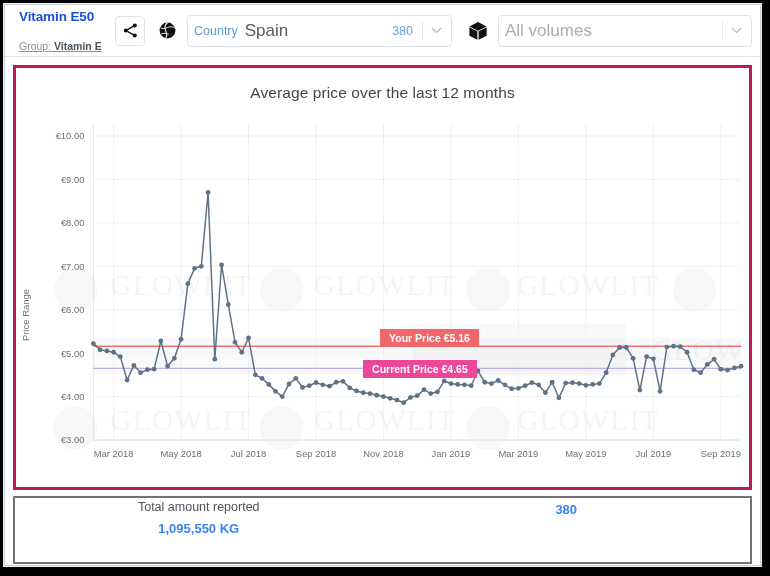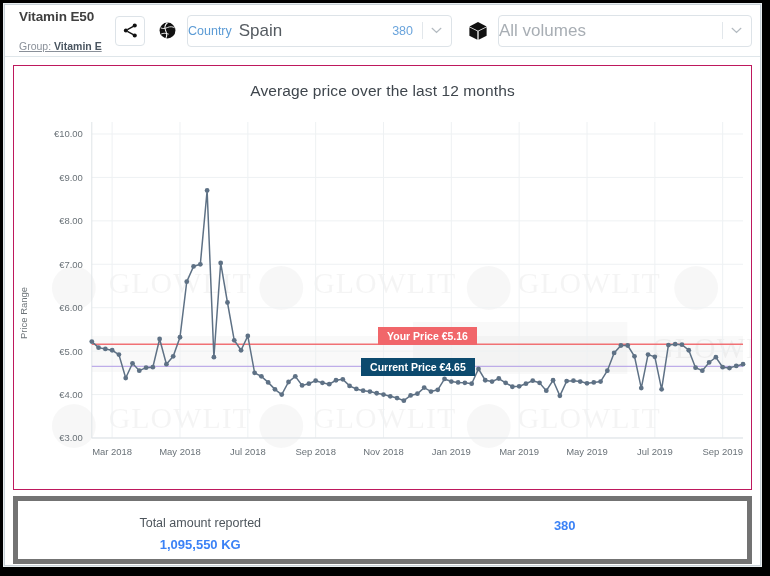--- a/index.html
+++ b/index.html
@@ -39,21 +39,21 @@
   .product-block {
     display: flex;
     flex-direction: column;
     justify-content: center;
     min-width: 86px;
     margin-right: 10px;
   }
   .product-name {
     font-size: 13.5px;
     font-weight: bold;
-    color: #404040;
+    color: #1d4ed8;
     line-height: 15px;
     letter-spacing: -0.1px;
   }
   .product-group {
     font-size: 10.5px;
     color: #8a9099;
     line-height: 13px;
     margin-top: 16px;
     text-decoration: underline;
   }
@@ -76,21 +76,21 @@
     flex: 0 0 auto;
   }
 
   .select-box {
     height: 32px;
     border: 1px solid #dde3e8;
     border-radius: 4px;
     background: #fff;
     display: flex;
     align-items: center;
-    padding: 0 2px 0 0;
+    padding: 0 2px 0 6px;
     flex: 1 1 auto;
     min-width: 0;
     cursor: pointer;
     text-align: center;
   }
   .select-box.country { max-width: 265px; margin-right: 12px; }
   .select-box.volumes { max-width: 290px; }
   .sel-label {
     color: #5b9bd5;
     font-size: 12.5px;
@@ -123,21 +123,21 @@
     display: flex; align-items: center; justify-content: center;
     color: #b4bbc1;
   }
 
   
   .chart-card {
     position: relative;
     margin: 8px 8px 0 8px;
     height: 425px;
     background: #ffffff;
-    border: 1px solid #be185d;
+    border: 3px solid #be185d;
   }
   .chart-title {
     text-align: center;
     font-size: 15.5px;
     color: #3f464d;
     padding-top: 16px;
     letter-spacing: 0.1px;
   }
   .plot-wrap {
     position: absolute;
@@ -180,32 +180,31 @@
     position: absolute;
     font-size: 10.5px;
     font-weight: bold;
     color: #ffffff;
     border-radius: 0;
     padding: 2.5px 9px 3.5px 9px;
     white-space: nowrap;
     line-height: 12px;
   }
   .badge.your { background: #f1666a; }
-  .badge.current { background: #0c4a6e; }
+  .badge.current { background: #ec4899; }
 
   
   .footer {
     position: relative;
     margin: 6px 8px 0 8px;
     height: 68px;
     background: #ffffff;
-    border: 5px solid #737373;
+    border: 2px solid #737373;
     display: flex;
     align-items: flex-start;
-    padding-top: 13px;
   }
   .foot-col {
     flex: 1 1 50%;
     text-align: center;
   }
   .foot-label {
     font-size: 12.5px;
     color: #4d555c;
     line-height: 19px;
   }

